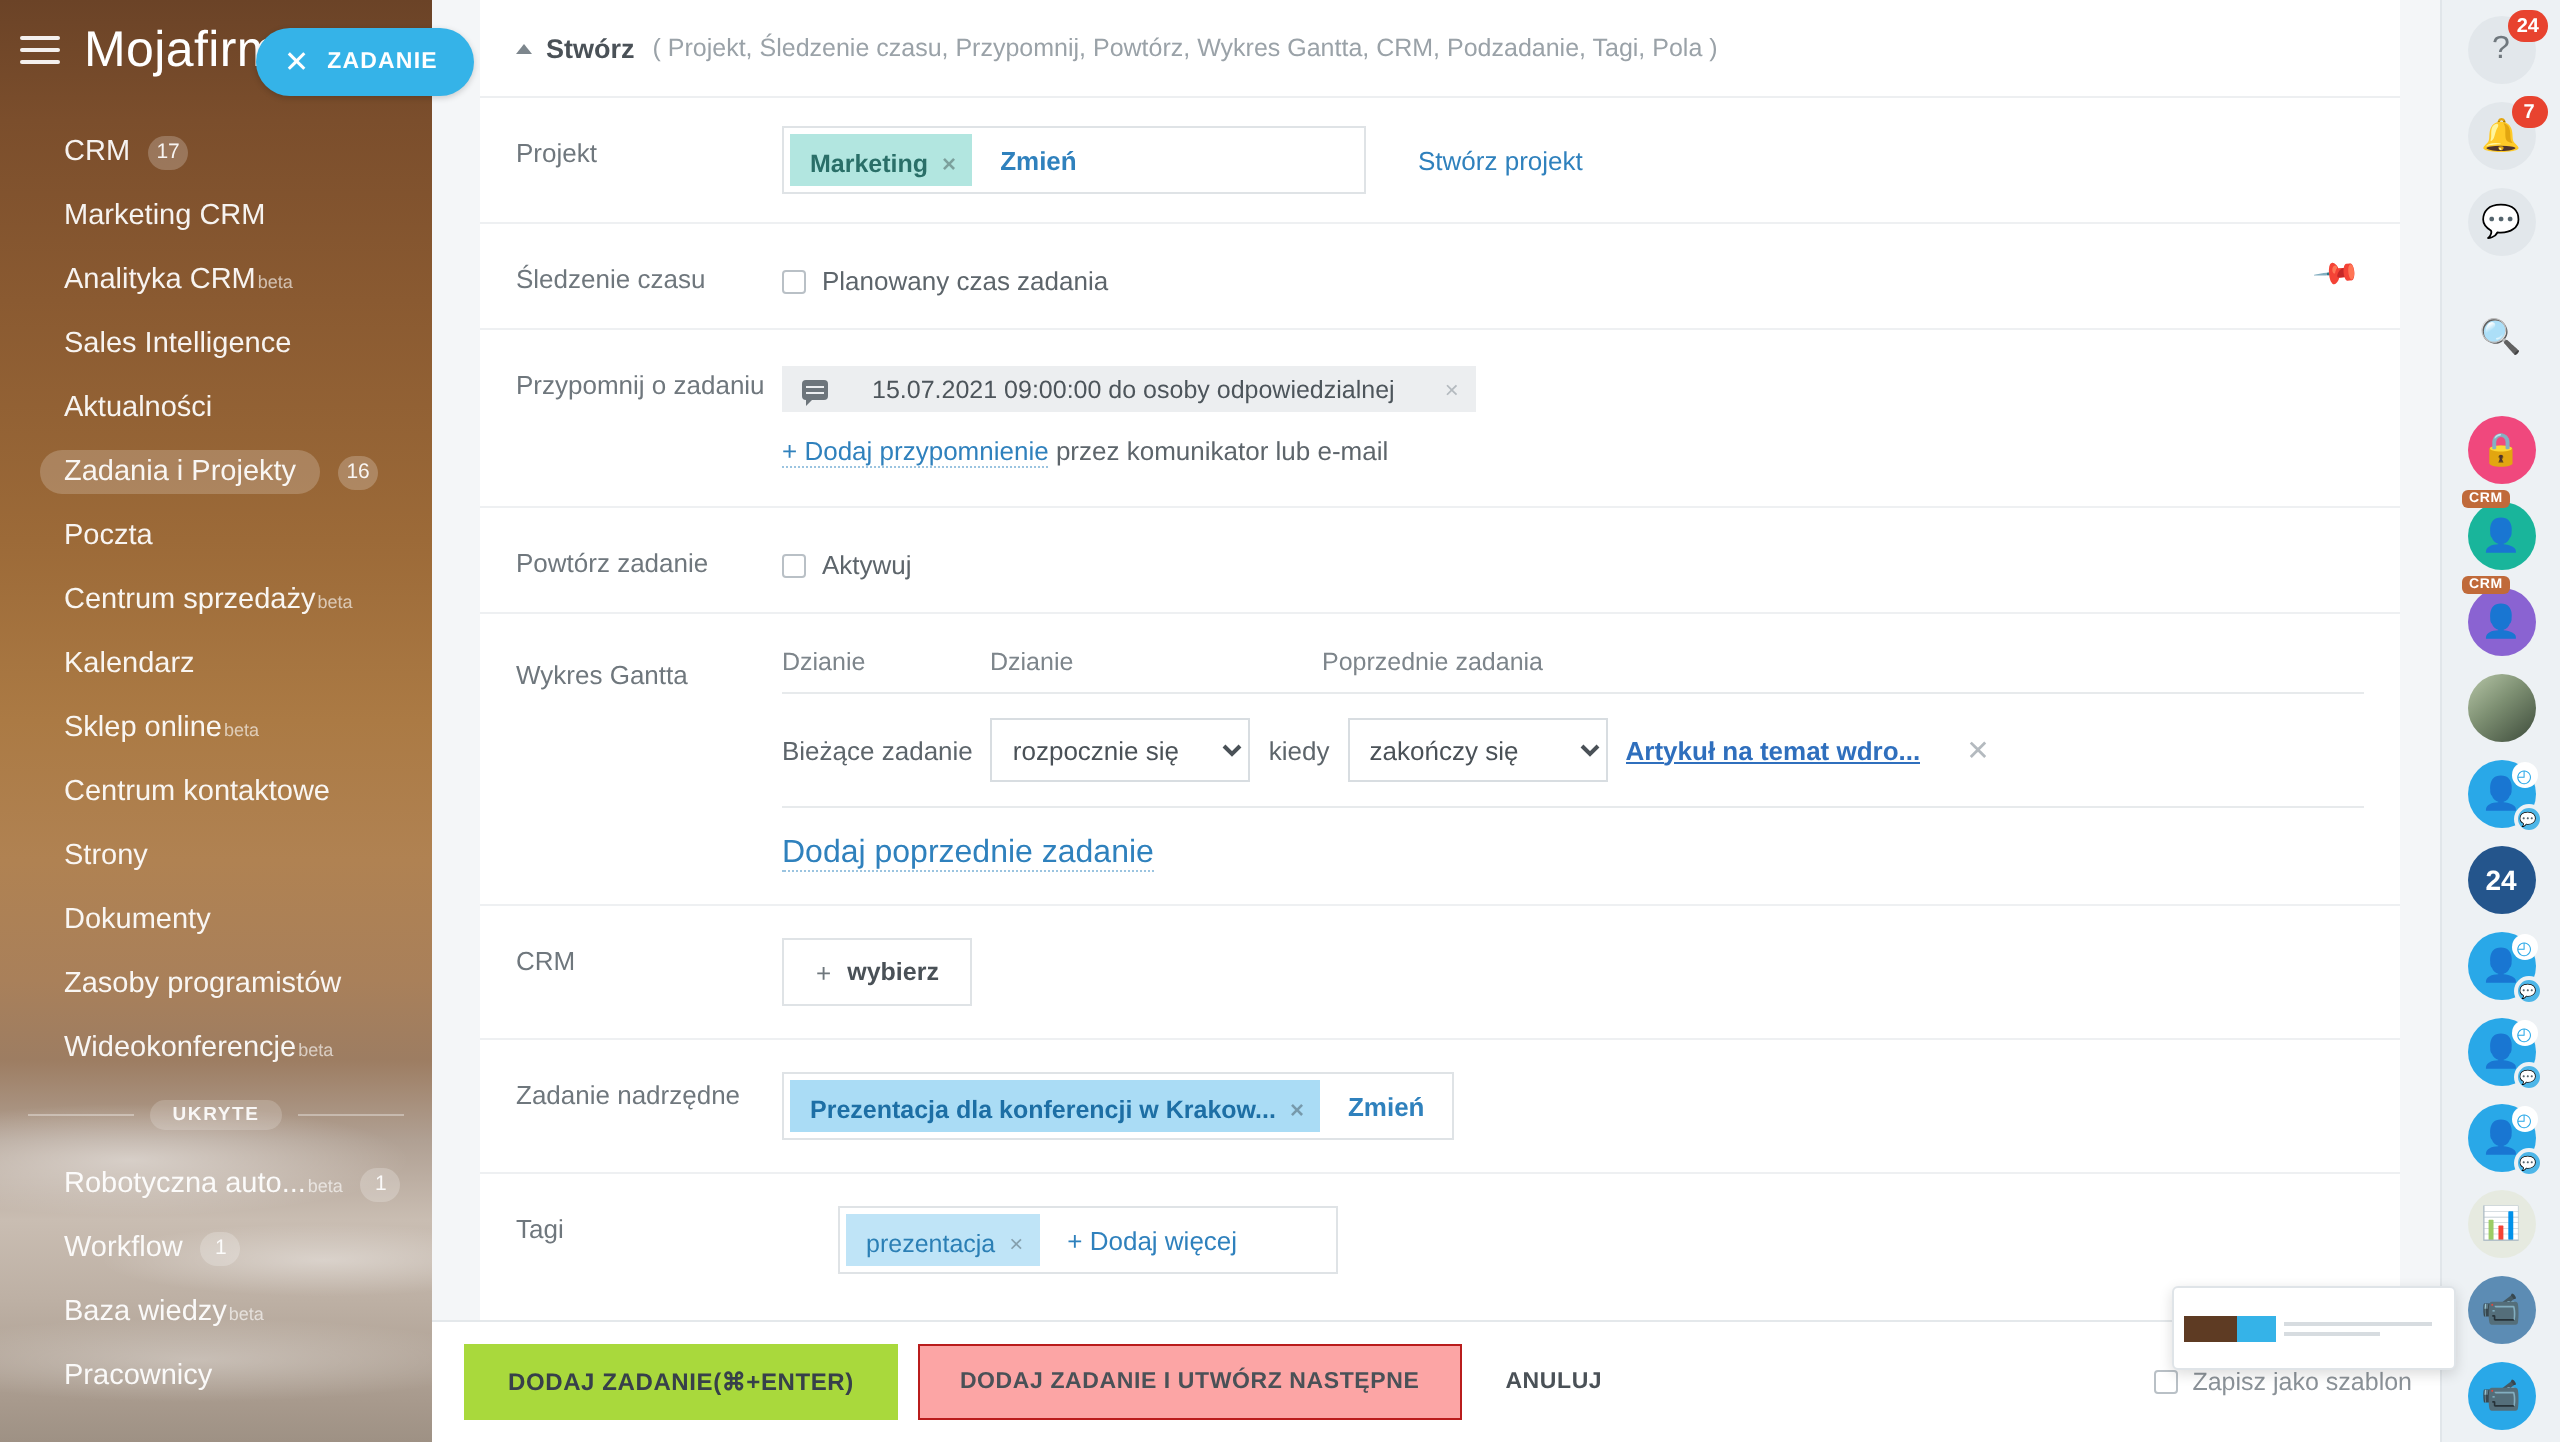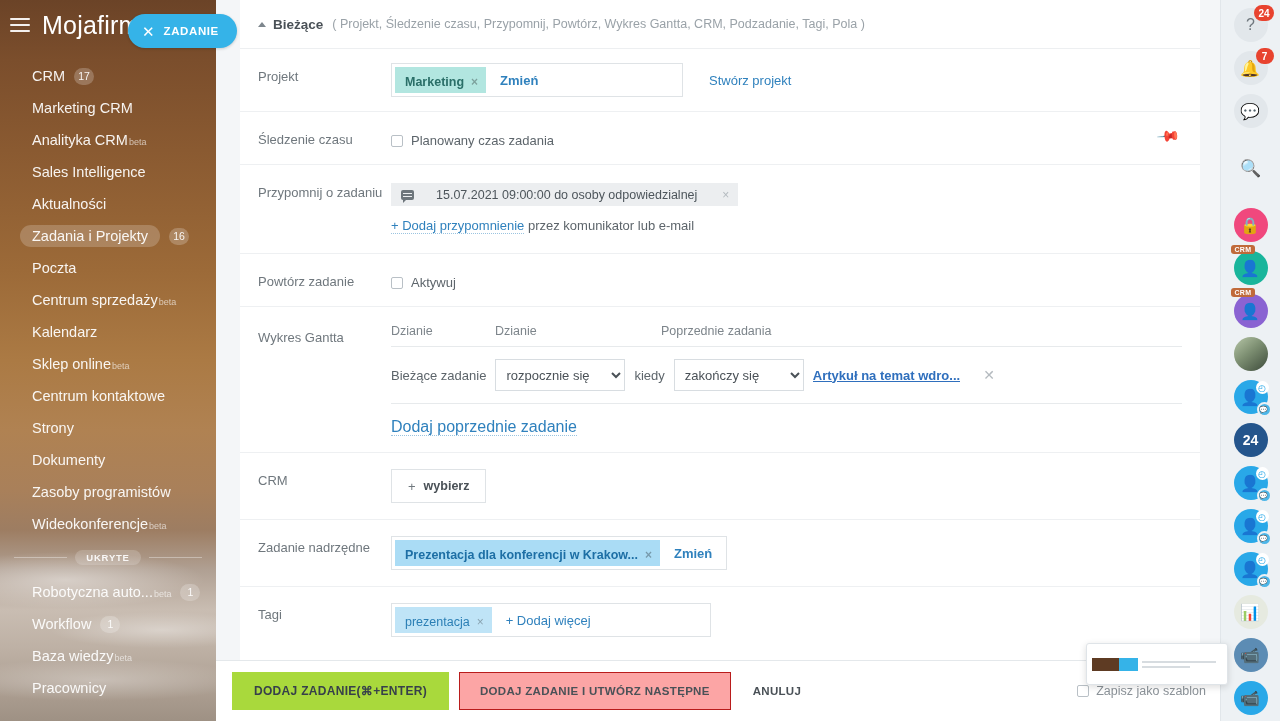--- a/index.html
+++ b/index.html
@@ -85,21 +85,21 @@
   }
   #more-header {
     height: 49px; display: flex; align-items: center; padding-left: 18px;
     border-bottom: 1px solid #edeff1; background: #fff;
   }
   .caret-up { width: 0; height: 0; border-left: 4.5px solid transparent; border-right: 4.5px solid transparent; border-bottom: 5px solid #7d868d; margin-right: 7px; }
   #more-title { font-size: 13.5px; font-weight: bold; color: #4a5157; }
   #more-sub { font-size: 12.5px; color: #9aa2a8; margin-left: 9px; }
 
   .row { display: flex; padding: 0 18px; border-bottom: 1px solid #eef0f2; }
-  .row:last-child { border-bottom: none; }
+  .row:last-child { border-bottom: none; gap: 28px; }
   .row-label {
     width: 133px; flex: none; padding-top: 19px; padding-right: 8px;
     font-size: 13px; color: #6f777d; line-height: 1.45;
   }
   .row-body { flex: 1; padding: 14px 0 14px 0; position: relative; }
 
   
   .token-box {
     display: inline-flex; align-items: center;
     border: 1px solid #dfe3e6; background: #fff; height: 34px; padding: 0;
@@ -391,21 +391,21 @@
   <div id="task-badge">
     <span class="x">✕</span>
     <span class="lbl">ZADANIE</span>
   </div>
 
   <div id="main">
     <div id="form-card">
 
       <div id="more-header">
         <div class="caret-up"></div>
-        <div id="more-title">Bieżące</div>
+        <div id="more-title">Stwórz</div>
         <div id="more-sub">( Projekt,  Śledzenie czasu,  Przypomnij,  Powtórz,  Wykres Gantta,  CRM,  Podzadanie,  Tagi,  Pola )</div>
       </div>
 
       <div class="row">
         <div class="row-label">Projekt</div>
         <div class="row-body">
           <div style="display:flex;align-items:center;">
             <div class="token-box" style="width:292px;">
               <span class="token teal">
                 <span>Marketing</span>
@@ -498,21 +498,21 @@
               <span class="tx">×</span>
             </span>
             <span class="inline-link">Zmień</span>
           </div>
         </div>
       </div>
 
       <div class="row">
         <div class="row-label">Tagi</div>
         <div class="row-body" style="padding:16px 0;">
-          <div class="token-box" style="width:320px;">
+          <div class="token-box" style="width:250px;">
             <span class="token lightblue">
               <span>prezentacja</span>
               <span class="tx">×</span>
             </span>
             <span class="plain-link" style="padding:0 14px;">+ Dodaj więcej</span>
           </div>
         </div>
       </div>
 
     </div>

